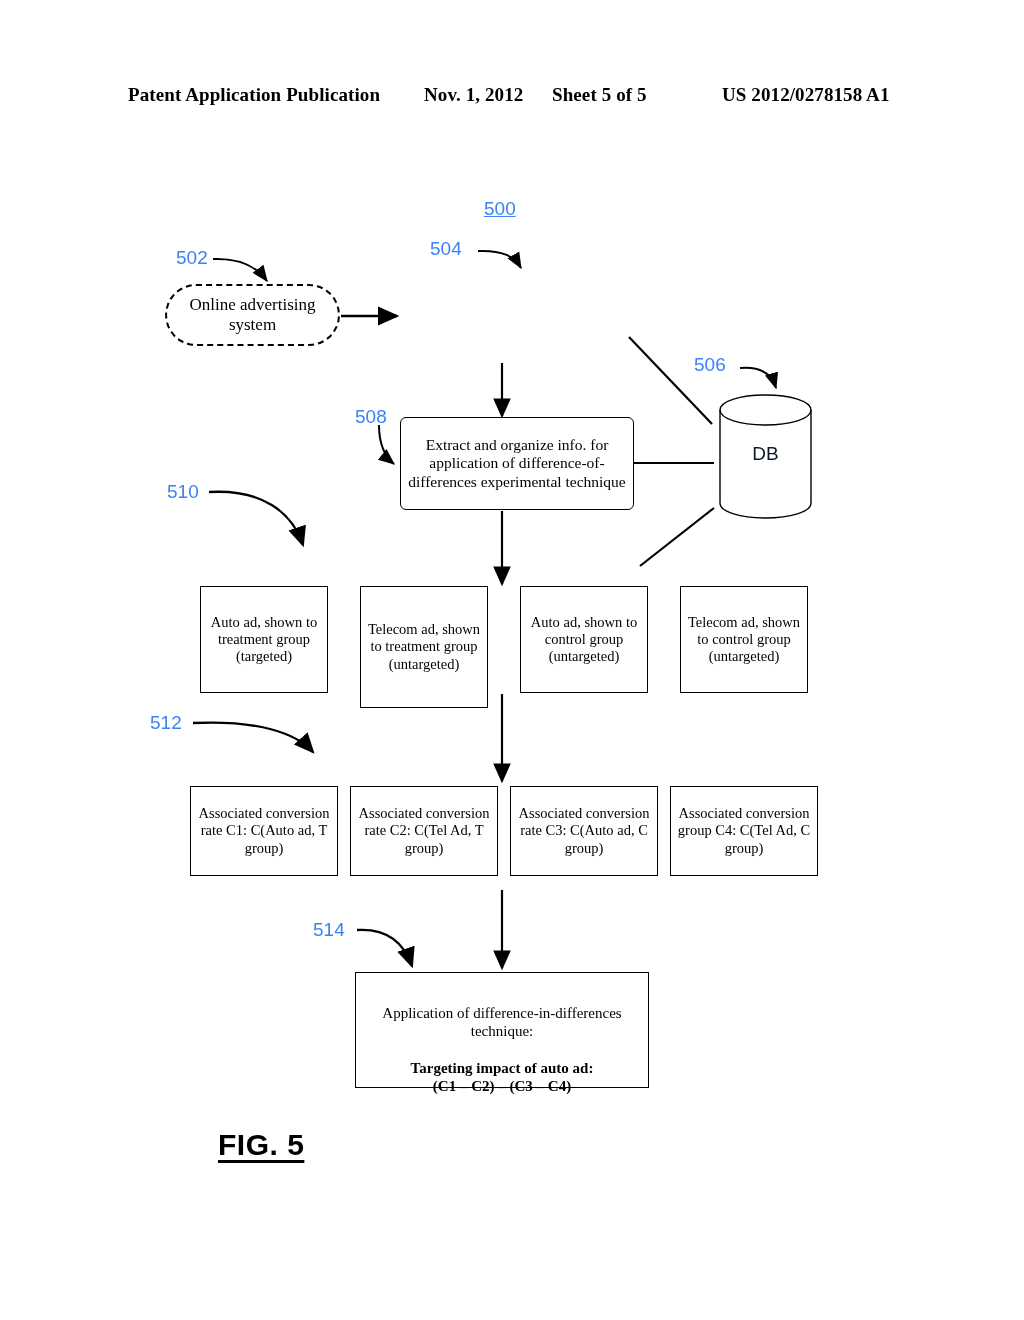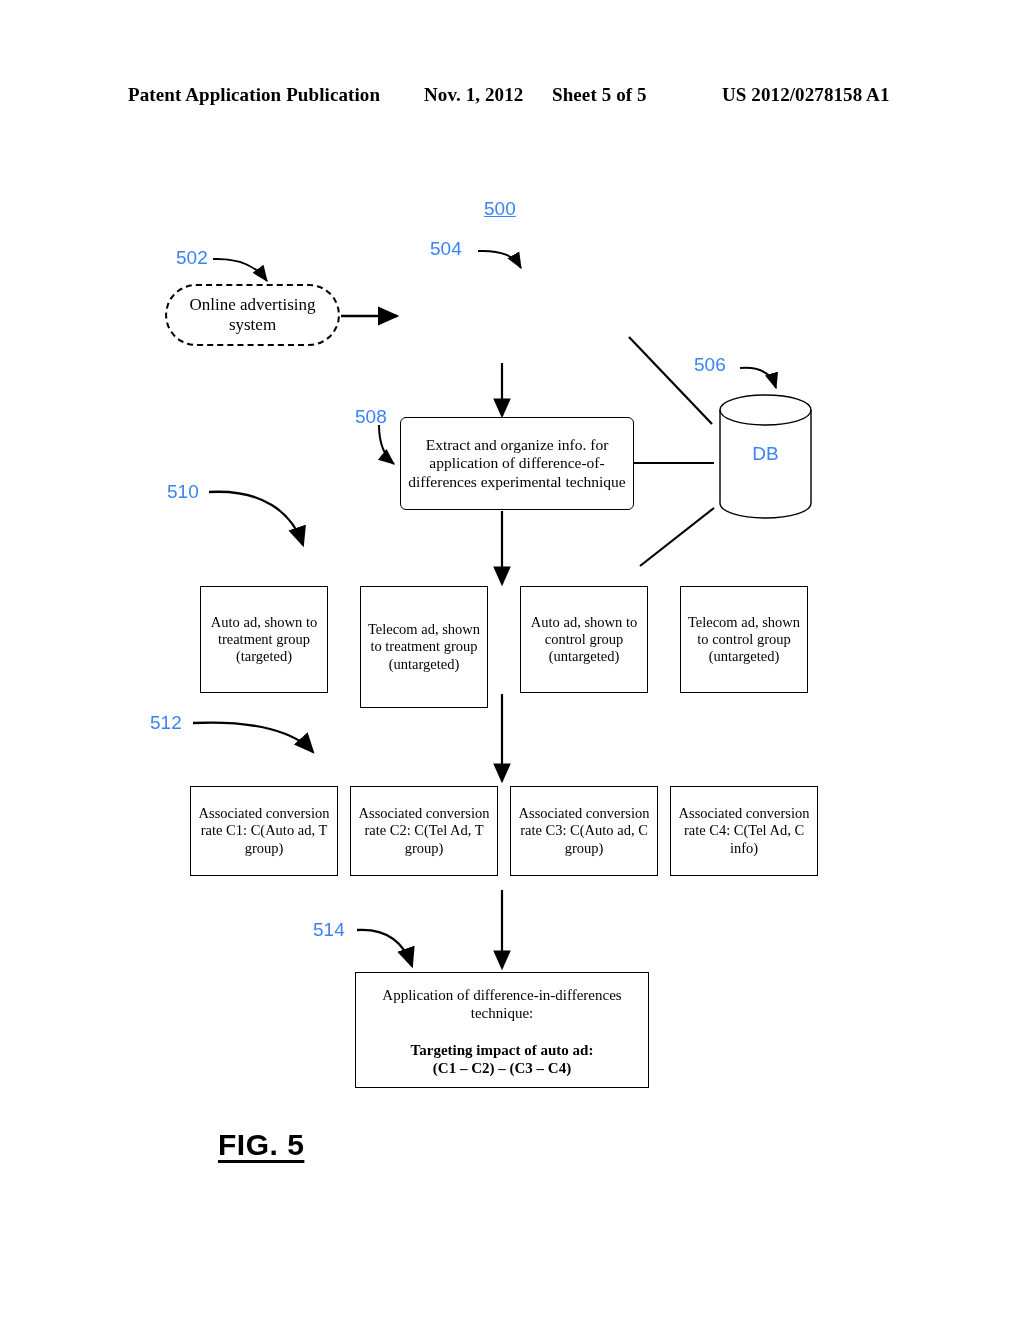--- a/index.html
+++ b/index.html
@@ -79,21 +79,21 @@
   .node.proc { font-size: 15.5px; }
 
   
   .node.small { font-size: 14.5px; }
 
   
   .node.result {
     font-size: 15px;
     flex-direction: column;
     justify-content: flex-start;
-    padding-top: 14px;
+    padding-top: 32px;
   }
   .node.result .line-bold {
     font-weight: bold;
     margin-top: 20px;
   }
 
   
   .ref {
     position: absolute;
     font-family: "Liberation Sans", sans-serif;
@@ -112,21 +112,21 @@
     height: 127px;
   }
   #db-cylinder .db-label {
     position: absolute;
     left: 0;
     top: 50px;
     width: 95px;
     text-align: center;
     font-family: "Liberation Sans", sans-serif;
     font-size: 19px;
-    color: #3b82f6;
+    color: #0f172a;
   }
 
   
   #fig-caption {
     position: absolute;
     left: 218px;
     top: 1128px;
     font-family: "Liberation Sans", sans-serif;
     font-weight: bold;
     font-size: 30px;
@@ -232,21 +232,21 @@
   <div class="node small" style="left:190px; top:786px; width:148px; height:90px;">
     <span class="txt">Associated conversion rate C1: C(Auto ad, T group)</span>
   </div>
   <div class="node small" style="left:350px; top:786px; width:148px; height:90px;">
     <span class="txt">Associated conversion rate C2: C(Tel Ad, T group)</span>
   </div>
   <div class="node small" style="left:510px; top:786px; width:148px; height:90px;">
     <span class="txt">Associated conversion rate C3: C(Auto ad, C group)</span>
   </div>
   <div class="node small" style="left:670px; top:786px; width:148px; height:90px;">
-    <span class="txt">Associated conversion rate C4: C(Tel Ad, C info)</span>
+    <span class="txt">Associated conversion group C4: C(Tel Ad, C group)</span>
   </div>
 
   <div class="node result" style="left:355px; top:972px; width:294px; height:116px; border-width:1.2px;">
     <span class="txt">Application of difference-in-differences technique:</span>
     <span class="txt line-bold">Targeting impact of auto ad:</span>
     <span class="txt line-bold" style="margin-top:0;">(C1 – C2) – (C3 – C4)</span>
   </div>
 
   <div id="fig-caption">FIG. 5</div>
 

